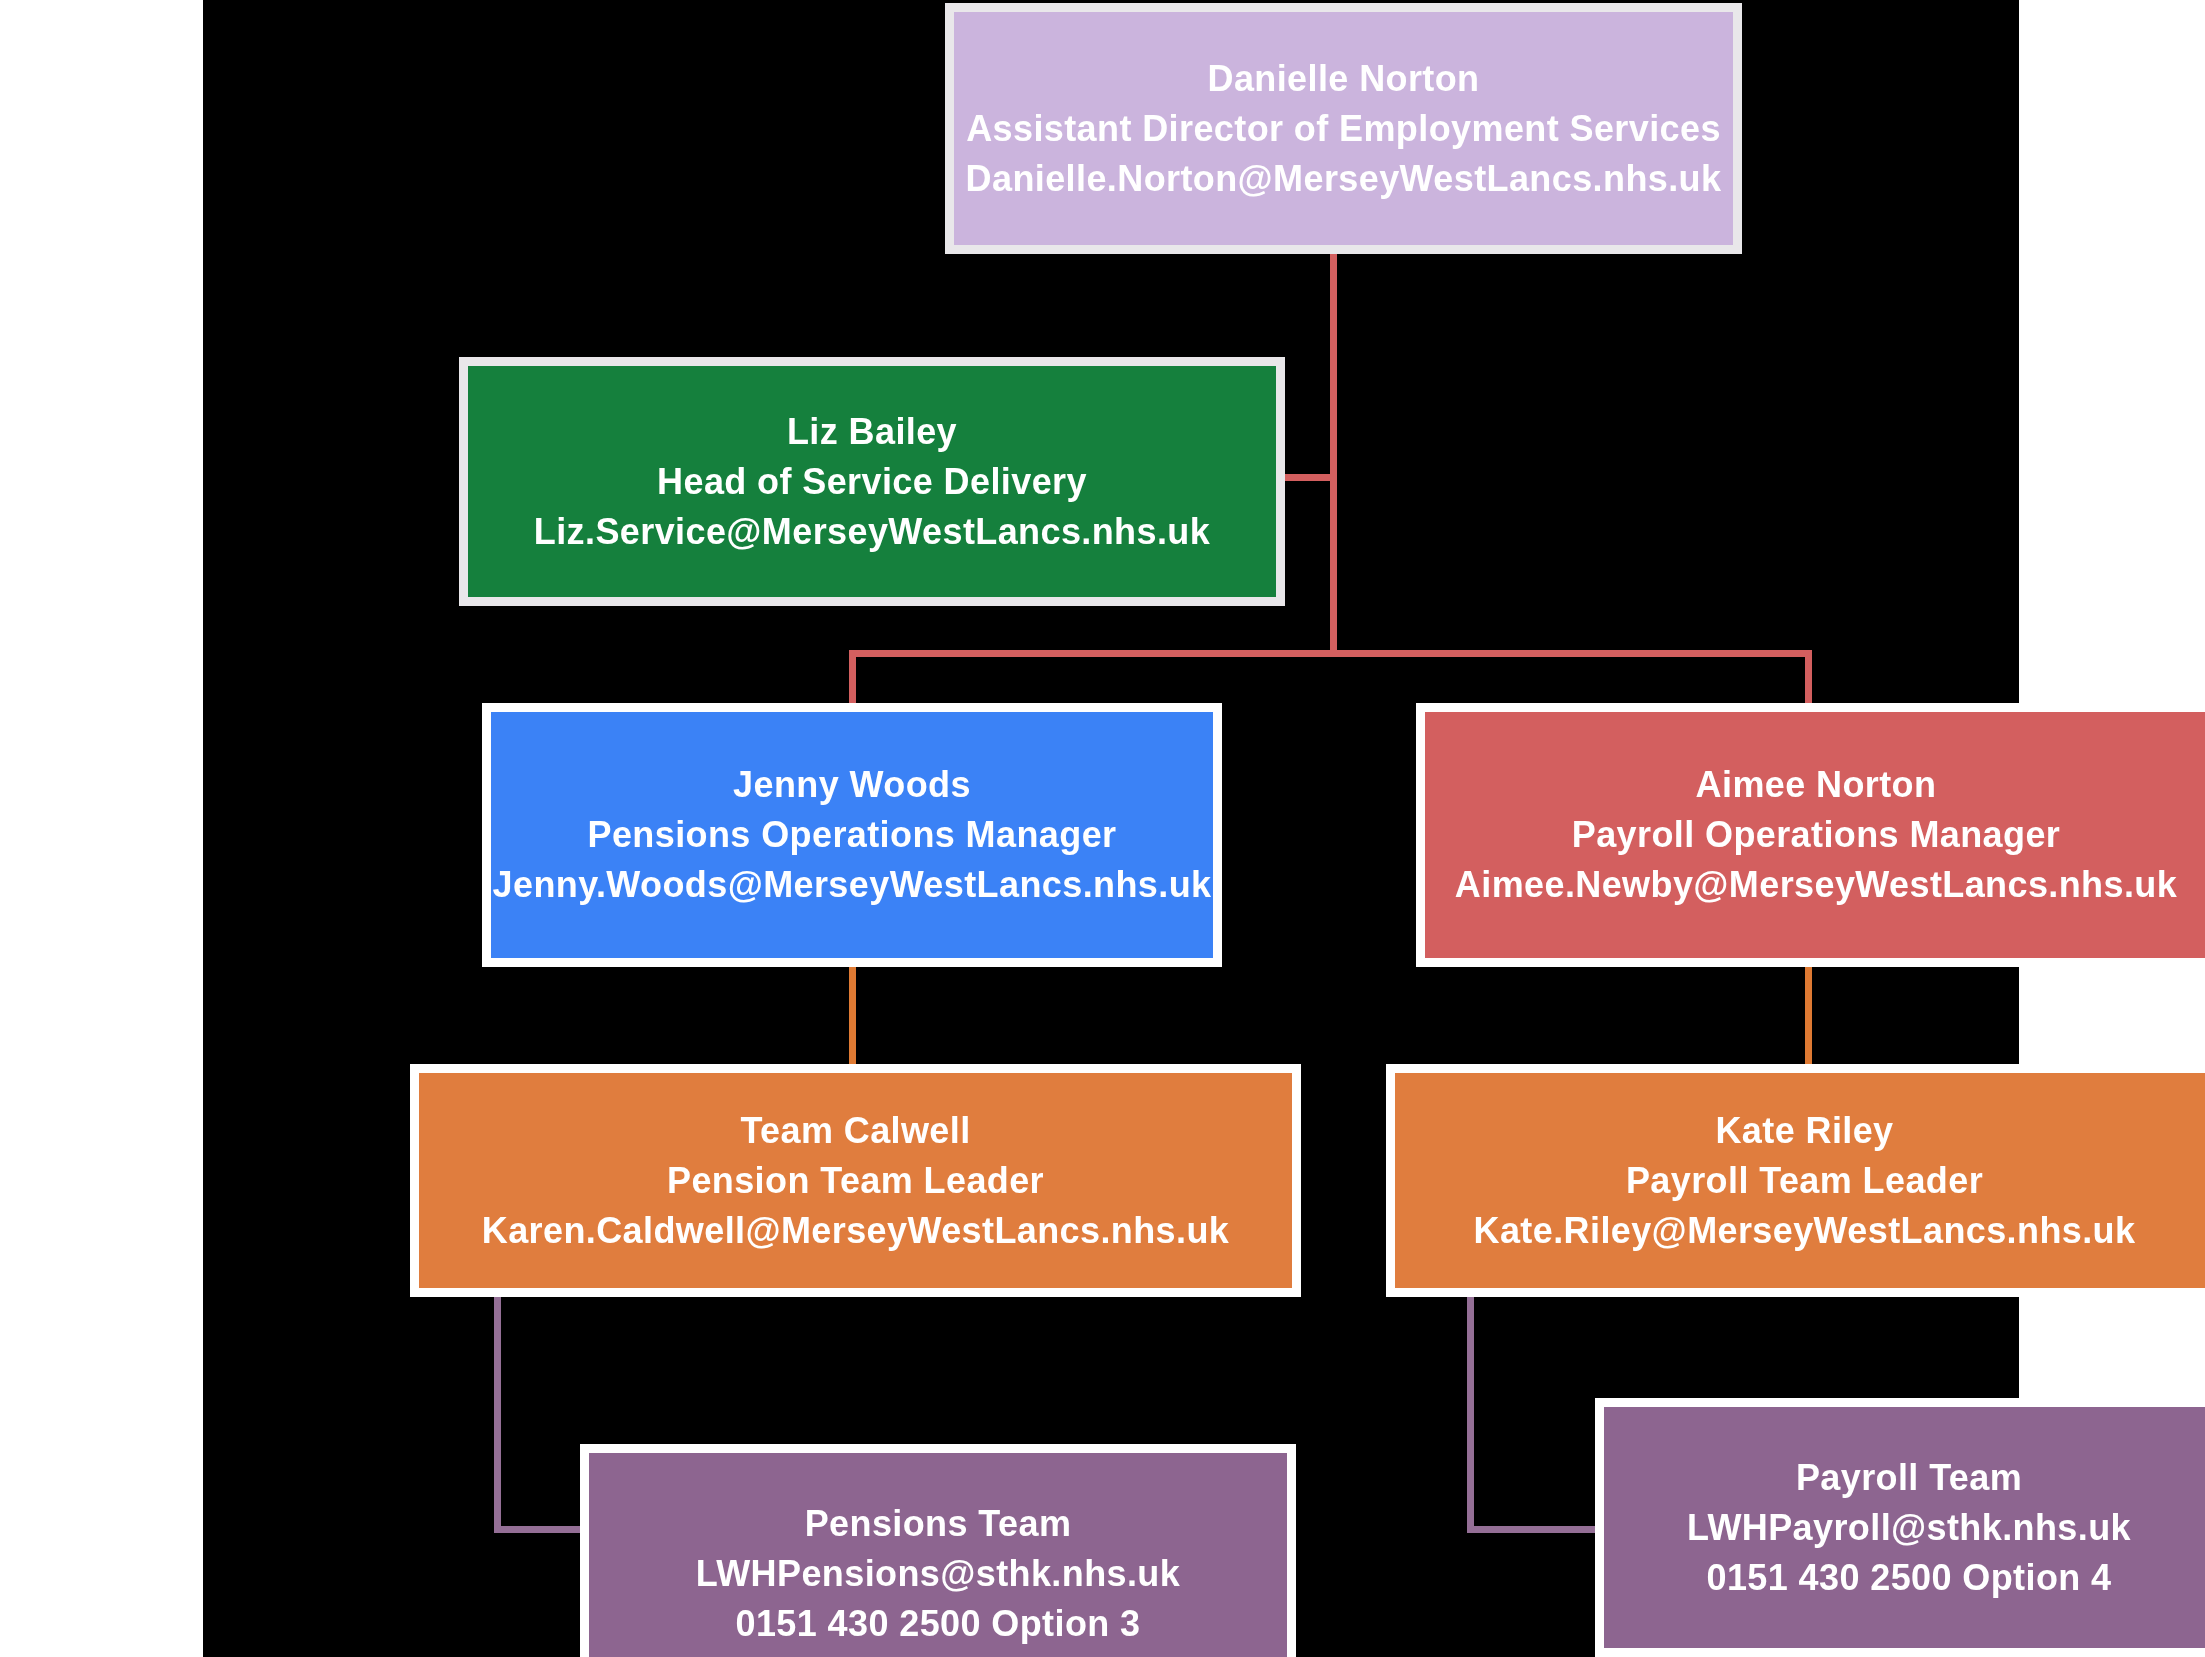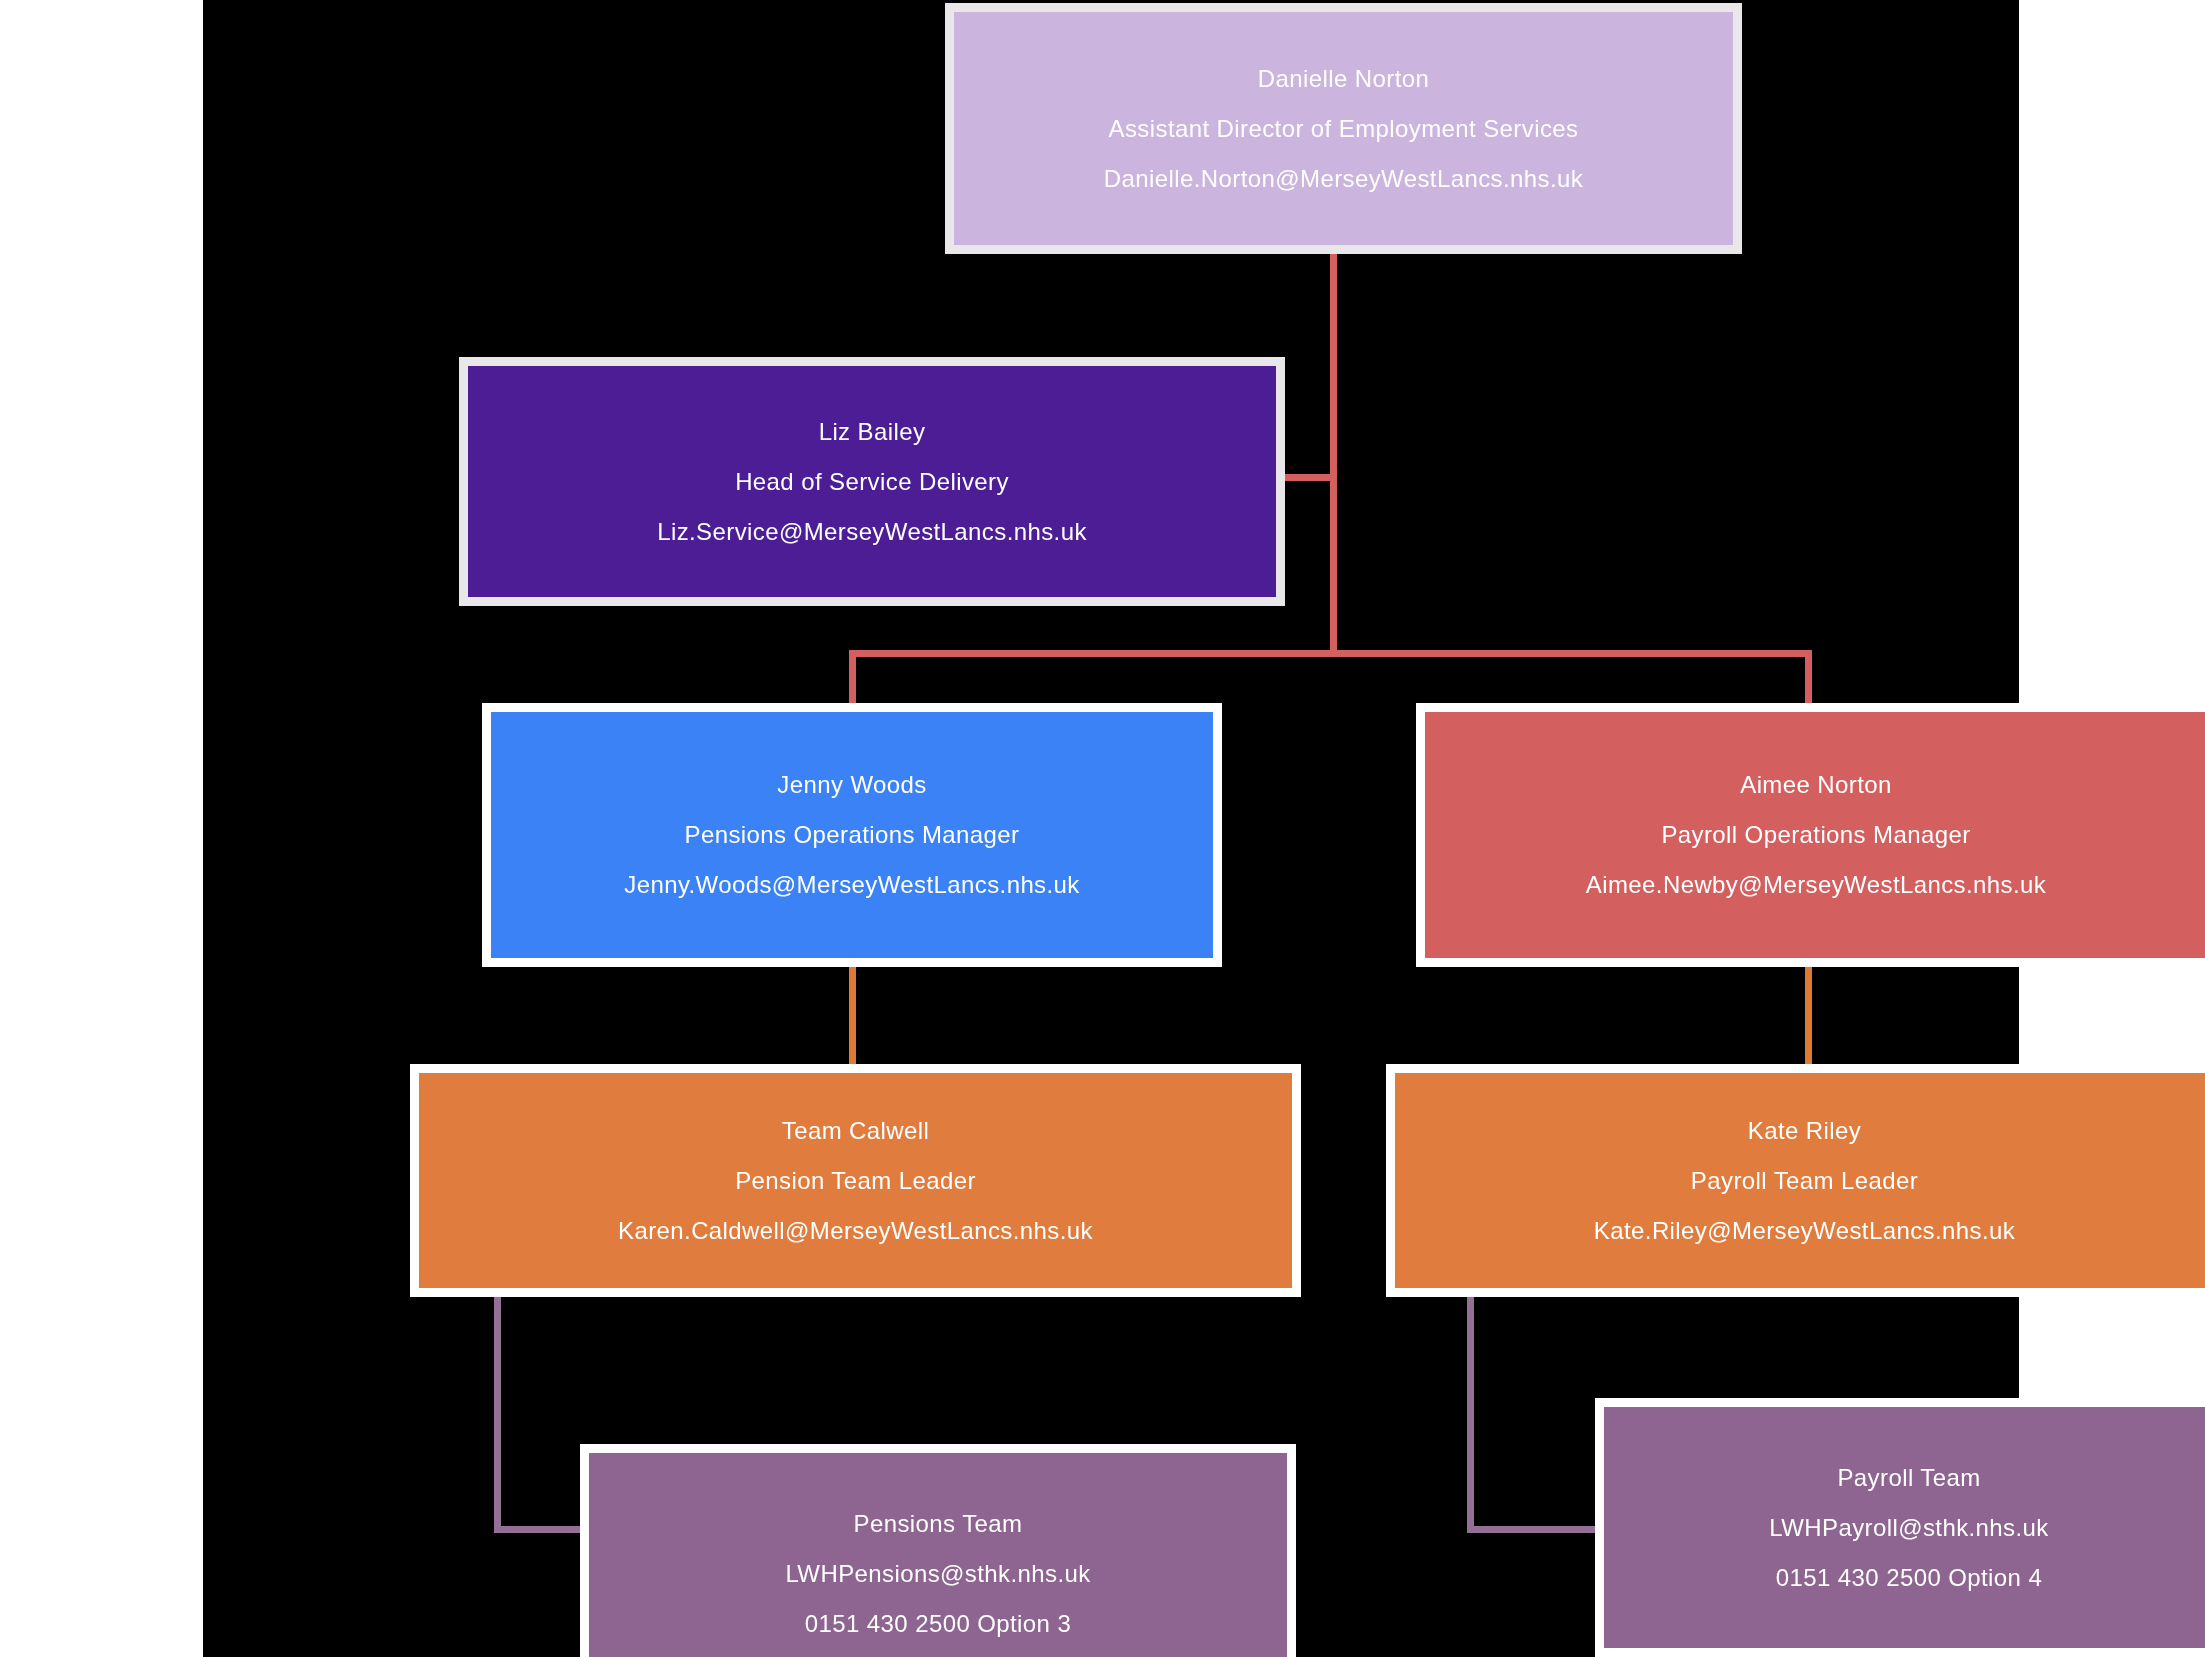--- a/index.html
+++ b/index.html
@@ -17,21 +17,21 @@
   .node{
     position:absolute;
     box-sizing:border-box;
     border:9px solid #ffffff;
     display:flex;flex-direction:column;justify-content:center;align-items:center;
     text-align:center;
     color:#ffffff;
     z-index:3;
   }
   .node .line{
-    font-size:24px;font-weight:400;line-height:50px;white-space:nowrap;
+    font-size:36px;font-weight:700;line-height:50px;white-space:nowrap;
     letter-spacing:0.4px;
   }
   .node.light-border{border-color:#e9e7ea;}
   .conn{position:absolute;z-index:1;}
   
   #node-danielle{left:742px; top:3px;    width:797px;height:251px;}
   #node-liz     {left:256px; top:357px;  width:826px;height:249px;}
   #node-jenny   {left:279px; top:703px;  width:740px; height:264px;}
   #node-aimee   {left:1213px;top:703px;  width:800px;height:264px;}
   #node-karen   {left:207px; top:1064px; width:891px;height:233px;}
@@ -68,21 +68,21 @@
     <div class="conn" id="conn-purple-left-h" style="background-color: rgb(148, 111, 150);"></div>
     <div class="conn" id="conn-purple-right-v" style="background-color: rgb(148, 111, 150);"></div>
     <div class="conn" id="conn-purple-right-h" style="background-color: rgb(148, 111, 150);"></div>
 
     <div class="node light-border" id="node-danielle" style="background-color: rgb(203, 180, 221);">
       <div class="line">Danielle Norton</div>
       <div class="line">Assistant Director of Employment Services</div>
       <div class="line">Danielle.Norton@MerseyWestLancs.nhs.uk</div>
     </div>
 
-    <div class="node light-border" id="node-liz" style="background-color: #4c1d95; text-align: right;">
+    <div class="node light-border" id="node-liz" style="background-color: #15803d; text-align: right;">
       <div class="line">Liz Bailey</div>
       <div class="line">Head of Service Delivery</div>
       <div class="line">Liz.Service@MerseyWestLancs.nhs.uk</div>
     </div>
 
     <div class="node" id="node-jenny" style="background-color: #3b82f6;">
       <div class="line">Jenny Woods</div>
       <div class="line">Pensions Operations Manager</div>
       <div class="line">Jenny.Woods@MerseyWestLancs.nhs.uk</div>
     </div>

